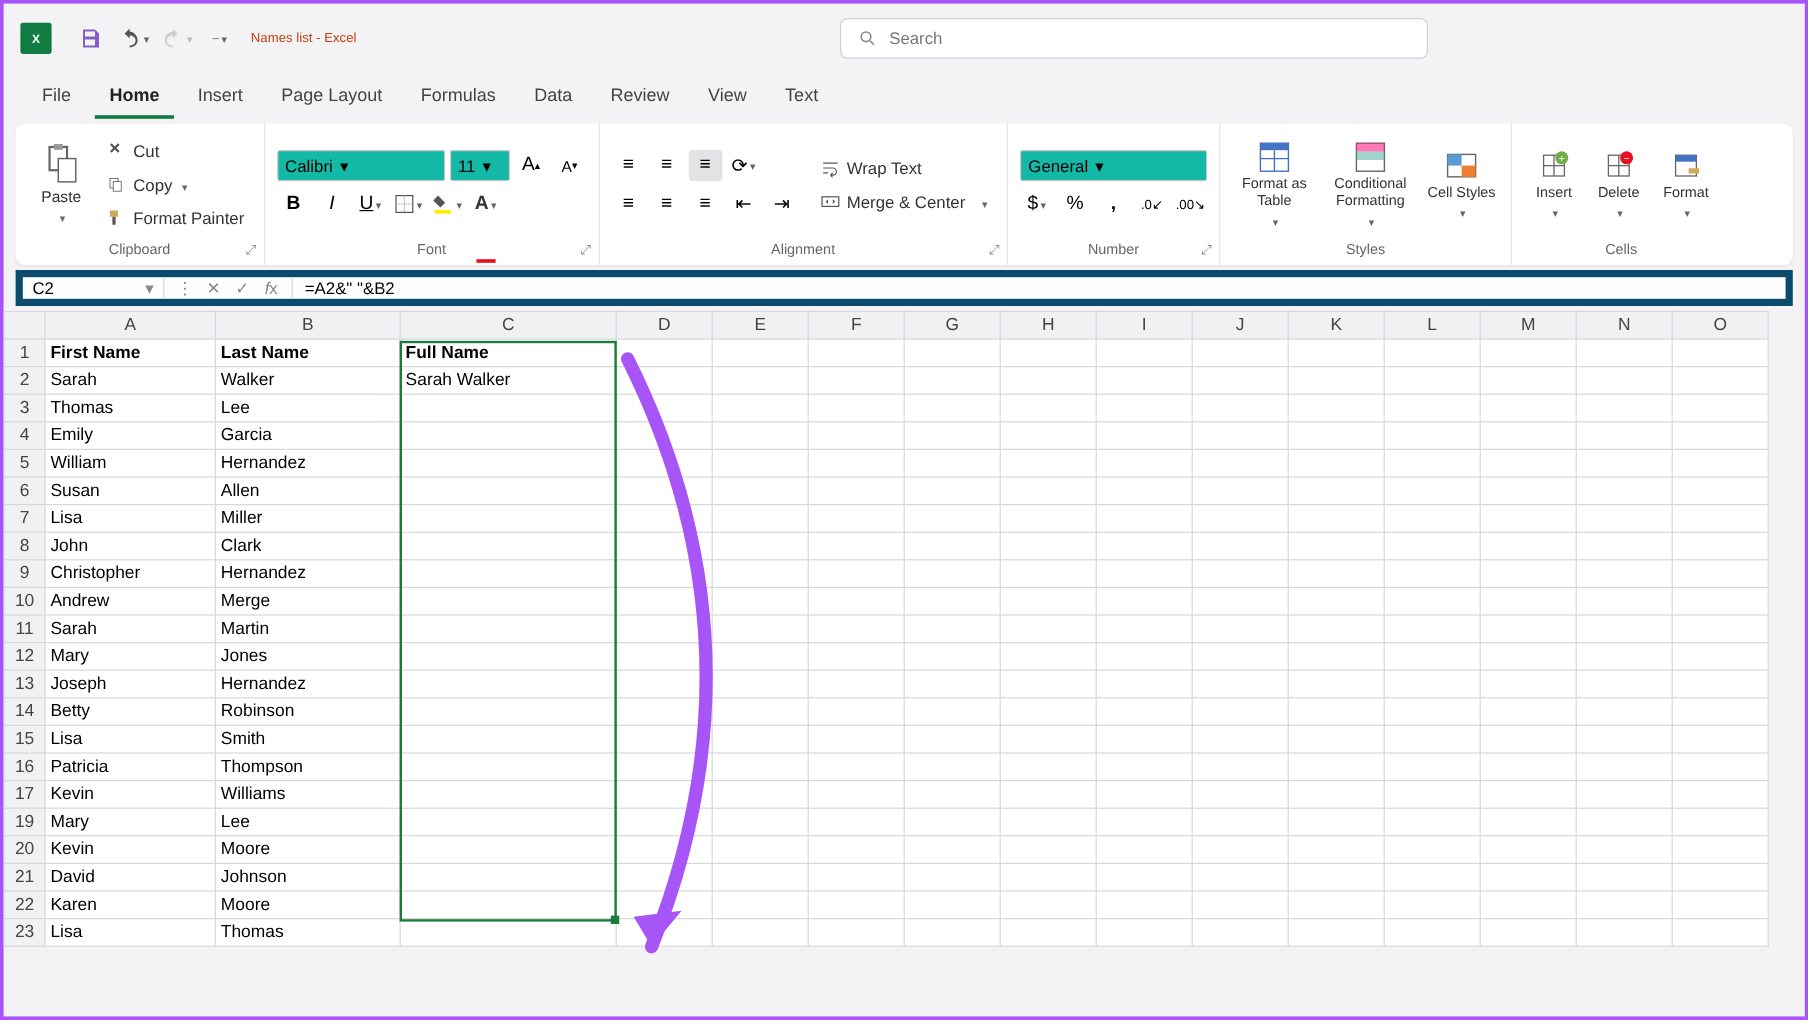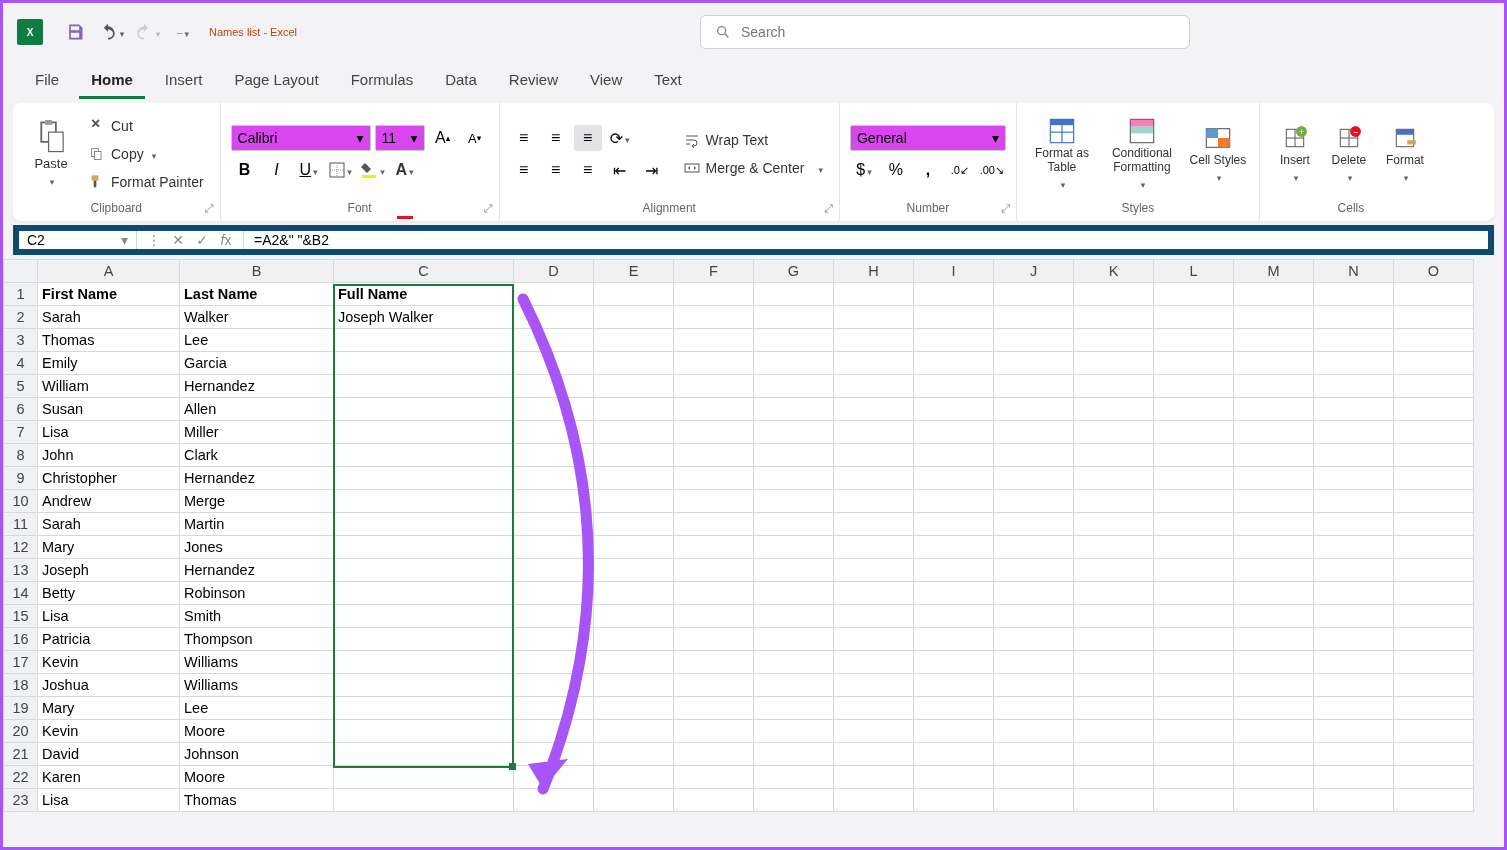--- a/index.html
+++ b/index.html
@@ -25,21 +25,21 @@
 .rgroup-body { flex: 1; display: flex; gap: 4px; }
 .rgroup-label { font-size: 12px; color: #666; text-align: center; padding: 2px 0; }
 .dlauncher { position: absolute; right: 6px; bottom: 6px; font-size: 11px; color: #888; cursor: pointer; }
 
 .big-btn { display: flex; flex-direction: column; align-items: center; justify-content: center; width: 56px; gap: 2px; cursor: pointer; border-radius: 4px; font-size: 13px; color: #333; }
 .vstack { display: flex; flex-direction: column; gap: 2px; justify-content: center; }
 .hstack { display: flex; gap: 4px; align-items: center; }
 .mini-btn { height: 26px; padding: 0 6px; display: flex; align-items: center; gap: 6px; cursor: pointer; border-radius: 4px; font-size: 14px; color: #333; }
 .icon-btn { width: 28px; height: 26px; display: flex; align-items: center; justify-content: center; cursor: pointer; border-radius: 3px; }
 
-.combo { height: 26px; border: 1px solid #c8c8ca; background: #d946ef; font-size: 14px; padding: 0 6px; display: flex; align-items: center; justify-content: space-between; gap: 6px; cursor: pointer; border-radius: 2px; }
+.combo { height: 26px; border: 1px solid #c8c8ca; background: #14b8a6; font-size: 14px; padding: 0 6px; display: flex; align-items: center; gap: 6px; cursor: pointer; border-radius: 2px; }
 
 
 .formula-bar { height: 30px; display: flex; align-items: center; margin: 4px 10px 0 10px; background: #fff; border: 6px solid #0c4a6e; }
 .name-box { width: 118px; height: 100%; border-right: 1px solid #d6d6d8; display: flex; align-items: center; padding: 0 8px; font-size: 14px; }
 .name-box .dd { margin-left: auto; color: #888; }
 .fx-btns { display: flex; align-items: center; gap: 2px; padding: 0 6px; border-right: 1px solid #d6d6d8; height: 100%; color: #888; }
 .fx-btns span { width: 22px; text-align: center; cursor: pointer; font-size: 14px; }
 .formula-text { flex: 1; padding: 0 10px; font-size: 14px; }
 
 
@@ -392,21 +392,21 @@
           <td></td>
           <td></td>
           <td></td>
           <td></td>
           <td></td>
         </tr>
         <tr>
           <th class="rowhdr">2</th>
           <td>Sarah</td>
           <td>Walker</td>
-          <td>Joseph Walker</td>
+          <td>Sarah Walker</td>
           <td></td>
           <td></td>
           <td></td>
           <td></td>
           <td></td>
           <td></td>
           <td></td>
           <td></td>
           <td></td>
           <td></td>
@@ -661,38 +661,20 @@
           <td></td>
           <td></td>
           <td></td>
           <td></td>
           <td></td>
           <td></td>
         </tr>
         <tr>
           <th class="rowhdr">17</th>
           <td>Kevin</td>
-          <td>Williams</td>
-          <td></td>
-          <td></td>
-          <td></td>
-          <td></td>
-          <td></td>
-          <td></td>
-          <td></td>
-          <td></td>
-          <td></td>
-          <td></td>
-          <td></td>
-          <td></td>
-          <td></td>
-        </tr>
-        <tr>
-          <th class="rowhdr">18</th>
-          <td>Joshua</td>
           <td>Williams</td>
           <td></td>
           <td></td>
           <td></td>
           <td></td>
           <td></td>
           <td></td>
           <td></td>
           <td></td>
           <td></td>

